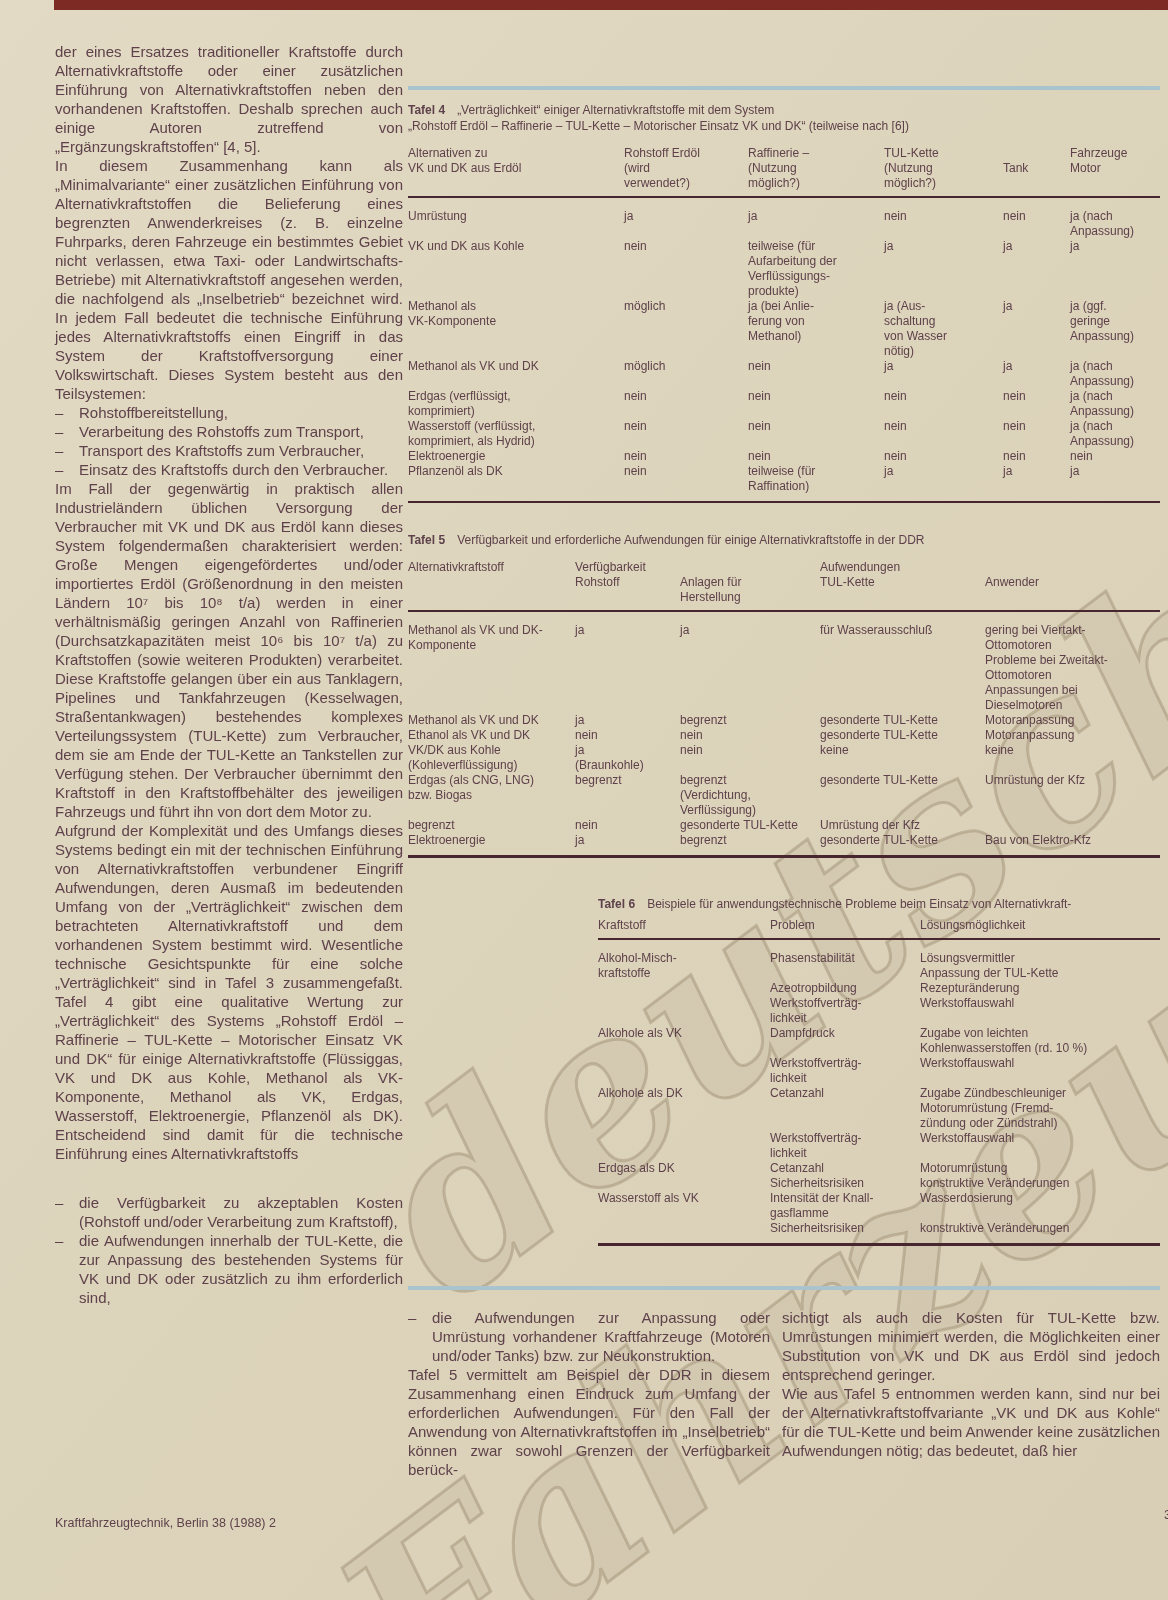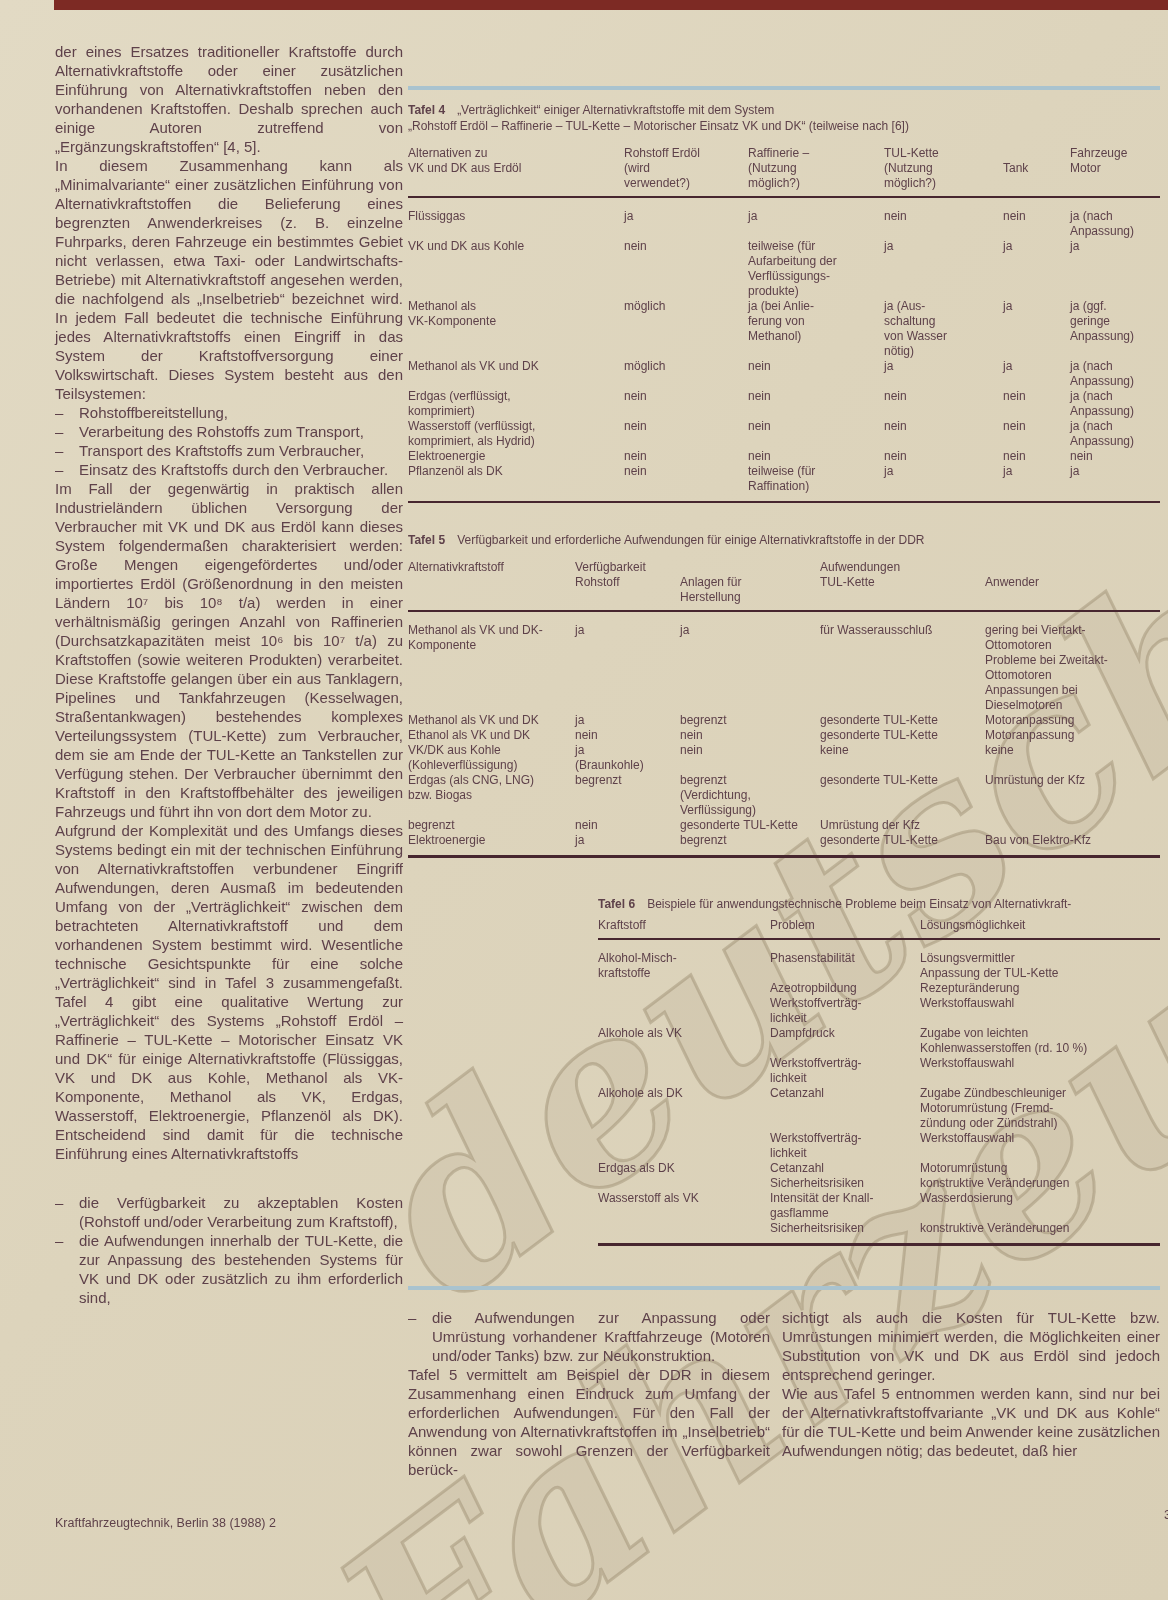--- a/index.html
+++ b/index.html
@@ -111,21 +111,21 @@
       <div>TUL-Kette
 (Nutzung
 möglich?)</div>
       <div>
 Tank</div>
       <div>Fahrzeuge
 Motor</div>
     </div>
     <hr class="rule">
     <div class="grid t4-grid">
-      <div>Flüssiggas</div>
+      <div>Umrüstung</div>
       <div>ja</div>
       <div>ja</div>
       <div>nein</div>
       <div>nein</div>
       <div>ja (nach
 Anpassung)</div>
     </div>
     <div class="grid t4-grid">
       <div>VK und DK aus Kohle</div>
       <div>nein</div>

